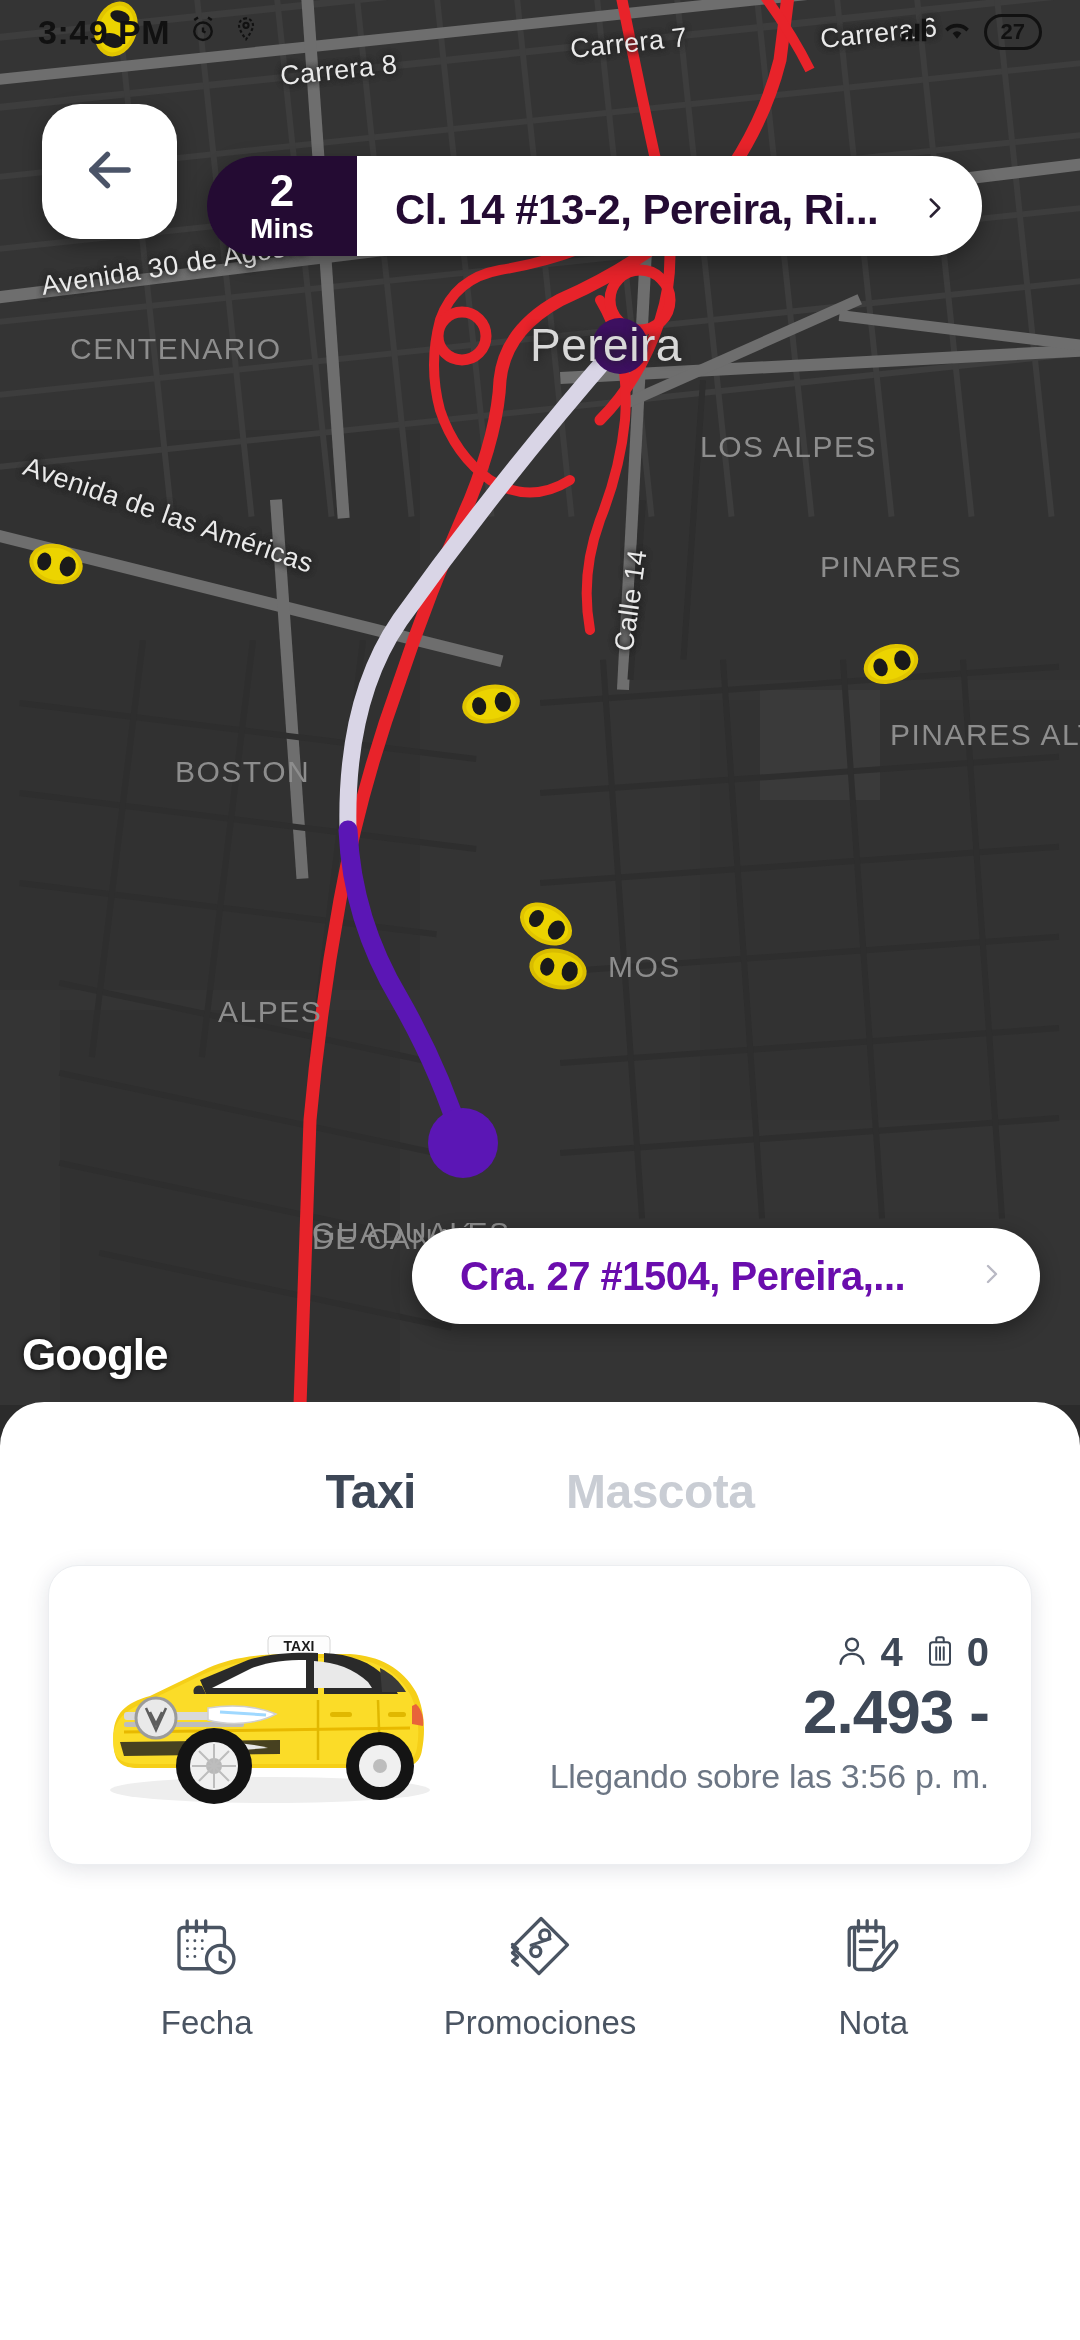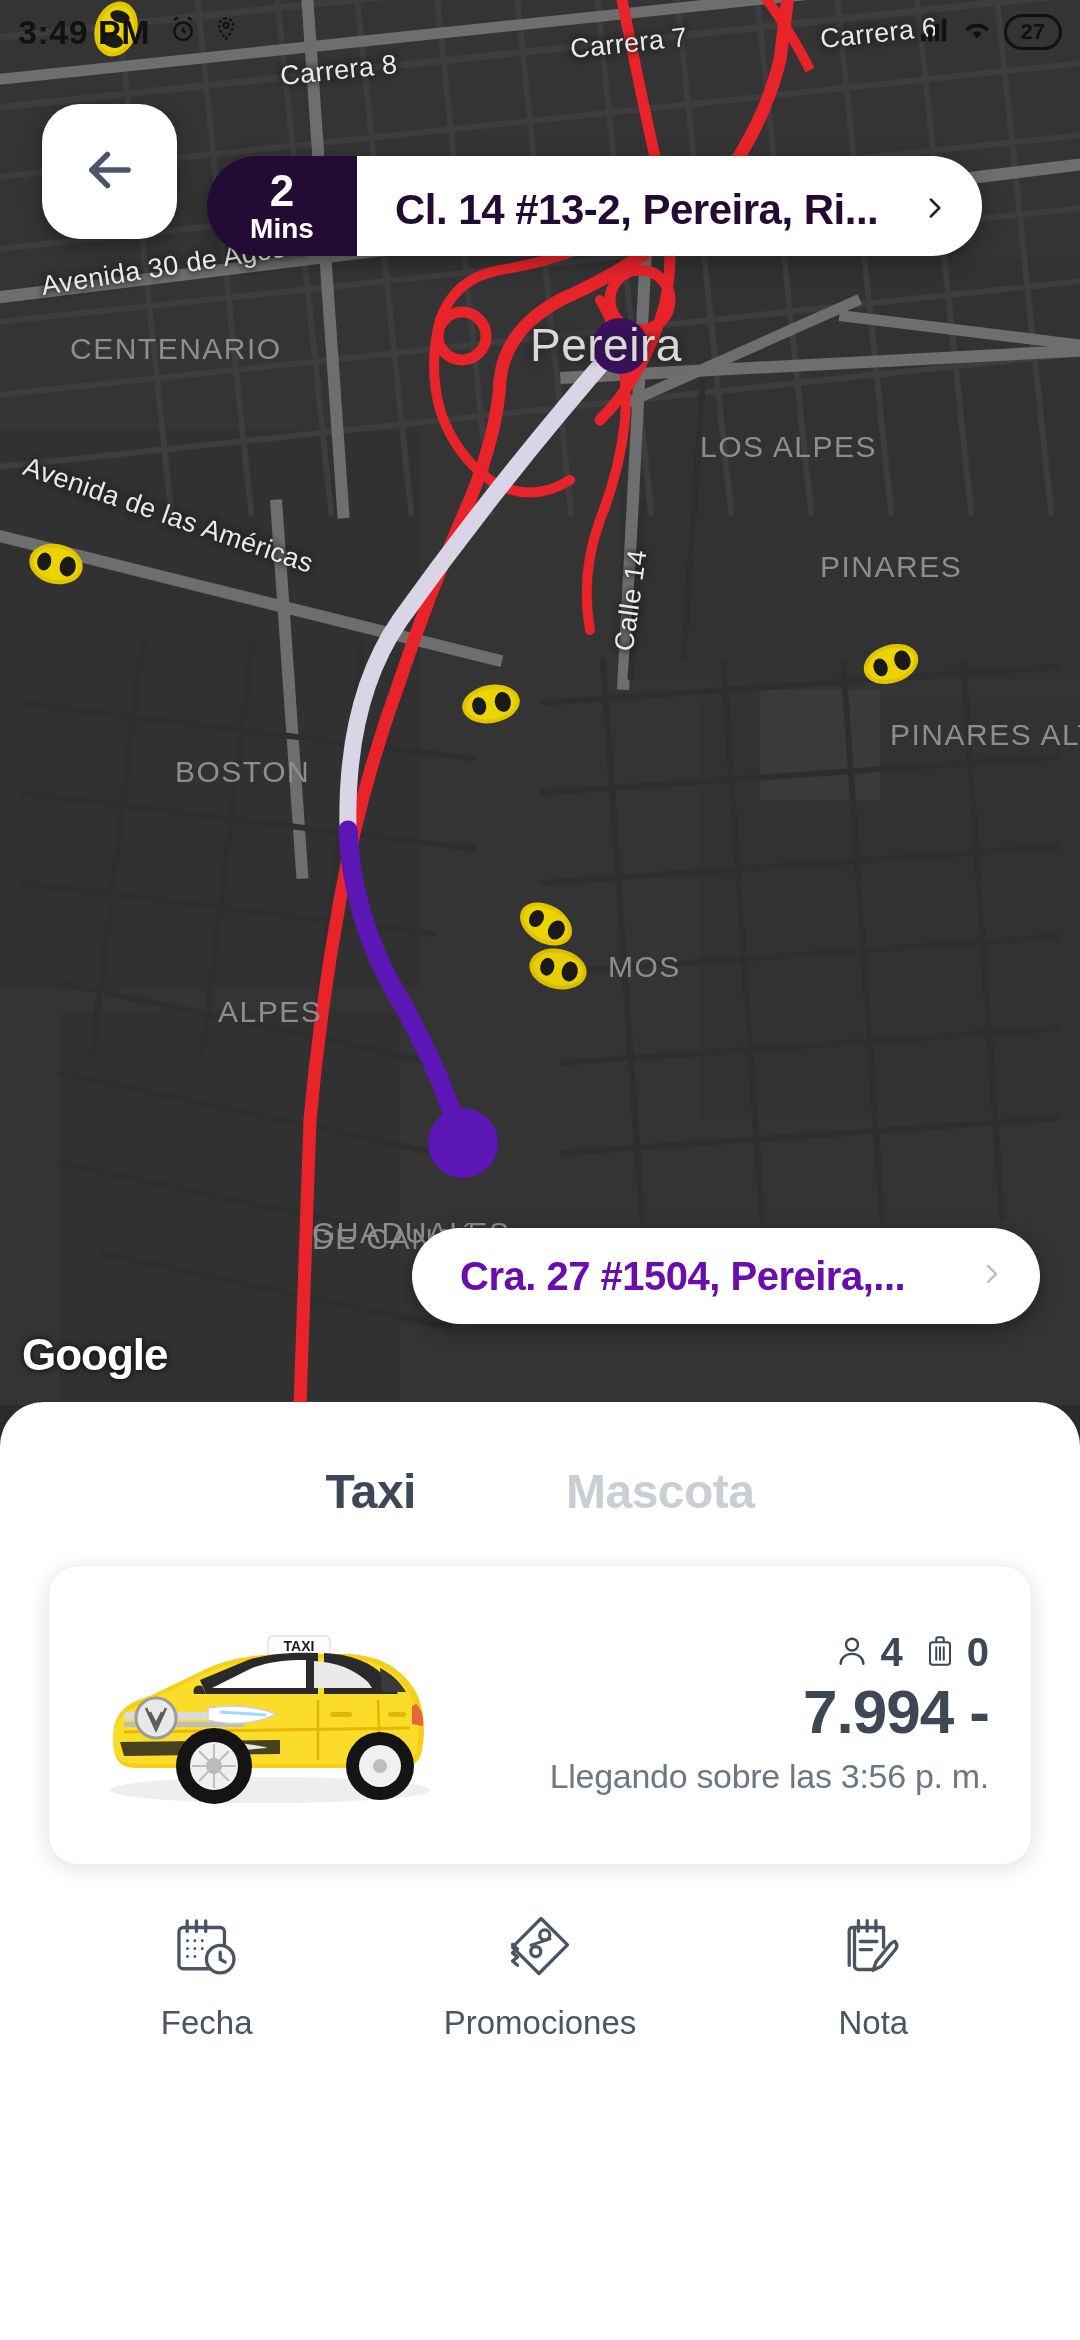--- a/index.html
+++ b/index.html
@@ -31,21 +31,21 @@
   .dot-origin{ position:absolute; width:70px;height:70px;border-radius:50%;
                background:#5b16b5; }
   .dot-dest{ position:absolute; width:56px;height:56px;border-radius:50%;
              background:#3d1060; }
 
   
   .taxi-marker{ position:absolute; width:92px;height:58px; }
 
   
   #statusbar{ position:absolute; left:0; top:0; width:1080px; height:64px;
-              display:flex; align-items:center; padding:0 18px; z-index:40; }
+              display:flex; align-items:center; padding:0 38px; z-index:40; }
   #statusbar .time{ font-size:34px; font-weight:700; color:#111; letter-spacing:0.5px; }
   #statusbar .sicons{ display:flex; align-items:center; gap:14px; margin-left:18px; }
   #statusbar .sright{ margin-left:auto; display:flex; align-items:center; gap:12px; }
   .pill27{ border:3px solid #111; border-radius:20px; font-size:22px; font-weight:700;
            color:#111; padding:2px 14px; }
 
   
   #backBtn{
     position:absolute; left:42px; top:104px; width:135px;height:135px;
     background:#fff; border-radius:38px; z-index:35;
@@ -430,21 +430,21 @@
           <span style="margin-left:10px;">
             <svg width="30" height="38" viewBox="0 0 24 28" fill="none" stroke="#3d4756" stroke-width="1.6" stroke-linecap="round">
               <rect x="4" y="7" width="16" height="18" rx="2.2"></rect>
               <path d="M9 7V4.5a1.5 1.5 0 0 1 1.5-1.5h3A1.5 1.5 0 0 1 15 4.5V7"></path>
               <path d="M9 11v10M12 11v10M15 11v10"></path>
             </svg>
           </span>
           <span class="val">0</span>
         </div>
         <div class="price">
-          <span>7.994  -</span><br>
+          <span>2.493  -</span><br>
         </div>
         <div class="arrival">Llegando sobre las 3:56 p. m.</div>
       </div>
     </div>
 
     <div id="actions">
       <div class="action">
         <span>
           <svg width="74" height="74" viewBox="0 0 28 28" fill="none" stroke="#4a5462" stroke-width="1.25" stroke-linecap="round">
             <path d="M5 7h14a1.6 1.6 0 0 1 1.6 1.6V21a1.6 1.6 0 0 1-1.6 1.6H5A1.6 1.6 0 0 1 3.4 21V8.6A1.6 1.6 0 0 1 5 7z"></path>

